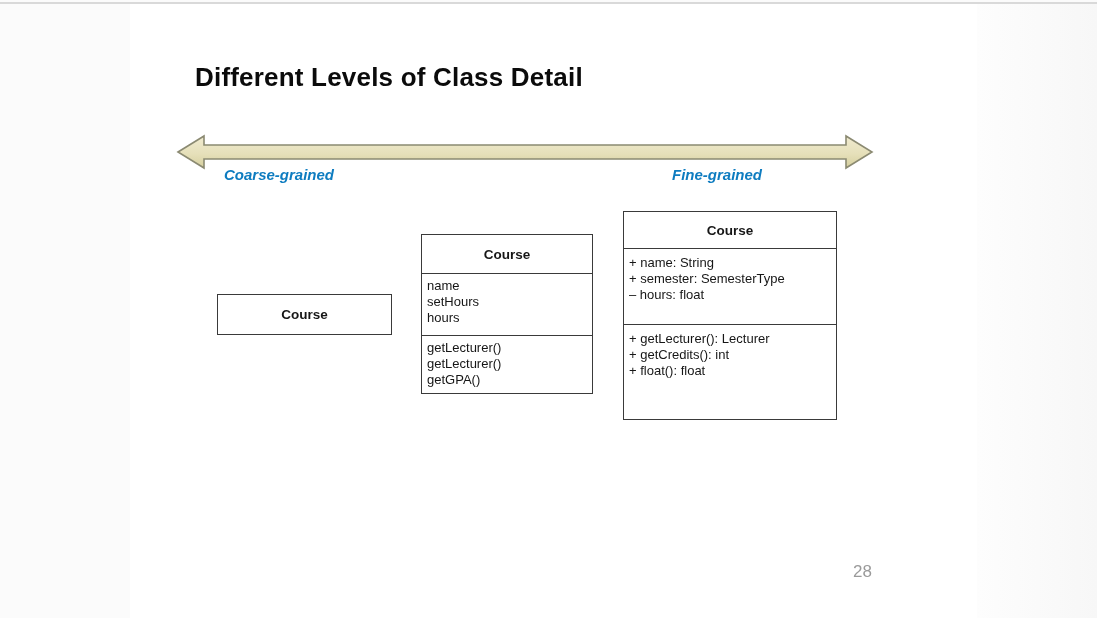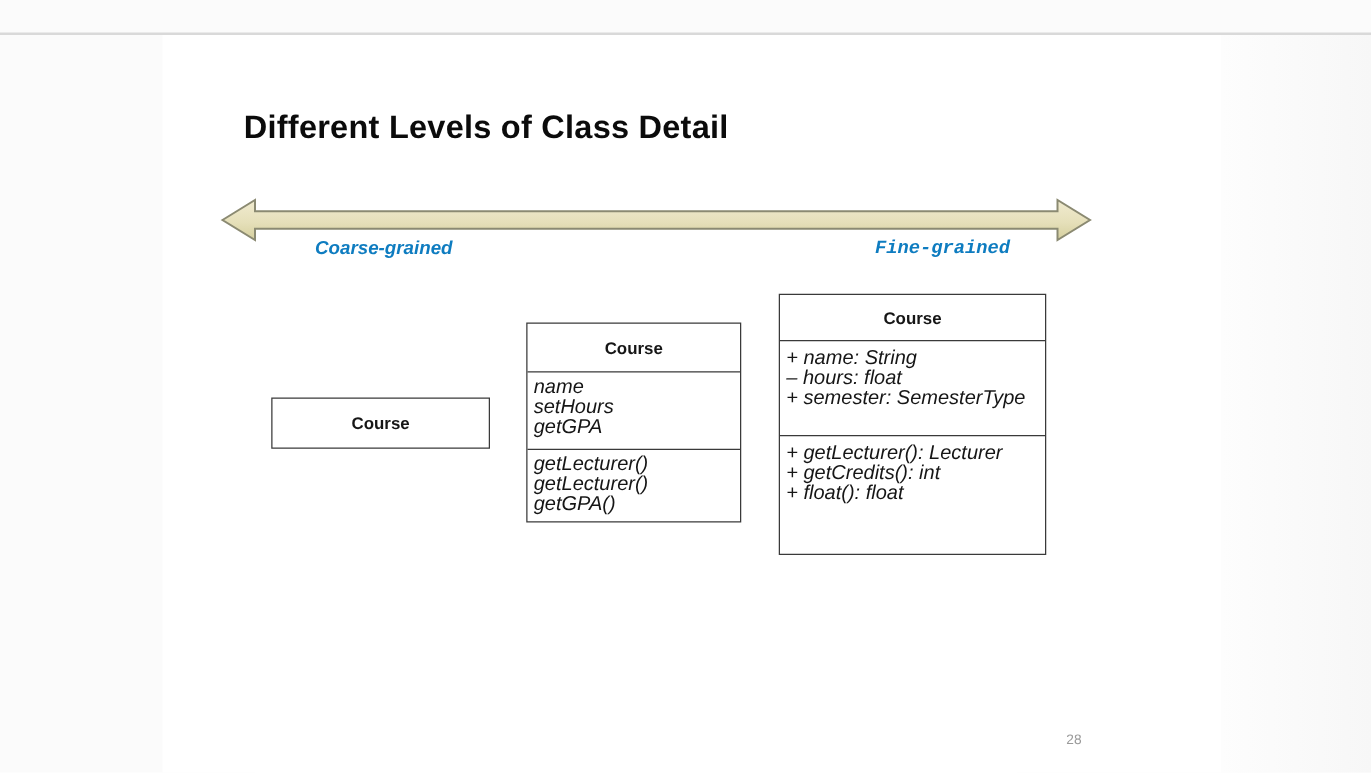--- a/index.html
+++ b/index.html
@@ -3,21 +3,21 @@
 <meta charset="utf-8">
 <style>
   * { margin: 0; padding: 0; box-sizing: border-box; }
   html, body { width: 1097px; height: 618px; }
   body {
     font-family: "Liberation Sans", sans-serif;
     background: #fbfbfb;
     position: relative;
     overflow: hidden;
   }
-  .stage { position: absolute; inset: 0; margin-top: 24px; }
+  .stage { position: absolute; inset: 0; }
   .top-line {
     position: absolute; left: 0; top: 2px; width: 100%; height: 2px;
     background: #d9d9d9;
   }
   .slide-bg {
     position: absolute; left: 130px; top: 4px; width: 847px; height: 614px;
     background: #ffffff;
   }
   .right-shade {
     position: absolute; right: 0; top: 4px; width: 120px; height: 614px;
@@ -29,59 +29,59 @@
     letter-spacing: 0.2px; white-space: nowrap;
   }
   .arrow-wrap {
     position: absolute; left: 176px; top: 133px; width: 698px; height: 38px;
   }
   .axis-label {
     position: absolute; top: 166px;
     font-size: 15px; font-weight: 700; font-style: italic;
     white-space: nowrap;
   }
-  .axis-label.coarse { left: 252px; }
-  .axis-label.fine   { left: 700px; font-family: Liberation Mono, monospace; }
+  .axis-label.coarse { left: 224px; }
+  .axis-label.fine   { left: 672px; }
 
   .uml-box {
     position: absolute; background: #ffffff;
     border: 1.6px solid #3a3a3a;
     display: flex; flex-direction: column;
     color: #161616;
   }
   .uml-header {
     display: flex; align-items: center; justify-content: center;
     font-weight: 700; font-size: 13.5px;
     border-bottom: 1.4px solid #3a3a3a;
     flex: 0 0 auto;
   }
   .uml-box.simple .uml-header { border-bottom: none; flex: 1 1 auto; }
   .uml-section {
     padding: 4px 6px 4px 5px;
-    font-size: 16px; line-height: 16px;
-    flex: 0 0 auto; white-space: nowrap; overflow: hidden; font-style: italic;
+    font-size: 13px; line-height: 16px;
+    flex: 0 0 auto; white-space: nowrap; overflow: hidden;
   }
   .uml-section + .uml-section { border-top: 1.4px solid #3a3a3a; }
   .uml-line { display: block; }
 
   #box-simple { left: 217px; top: 294px; width: 175px; height: 41px; }
 
   #box-medium { left: 421px; top: 234px; width: 172px; height: 160px; }
   #box-medium .uml-header { height: 39px; }
   #box-medium .sec-attrs   { height: 61px; }
   #box-medium .sec-methods { flex: 1 1 auto; }
 
   #box-fine { left: 623px; top: 211px; width: 214px; height: 209px; }
   #box-fine .uml-header { height: 37px; }
   #box-fine .sec-attrs   { height: 75px; padding-top: 6px; }
   #box-fine .sec-methods { flex: 1 1 auto; padding-top: 6px; }
 
   .page-number {
     position: absolute; left: 853px; top: 562px;
-    font-size: 11px; color: #9a9a9a;
+    font-size: 17px; color: #9a9a9a;
   }
 </style>
 </head>
 <body>
 
 <div class="stage">
   <div class="top-line"></div>
   <div class="slide-bg"></div>
   <div class="right-shade"></div>
 
@@ -105,35 +105,35 @@
 
   <div class="uml-box simple" id="box-simple">
     <div class="uml-header">Course</div>
   </div>
 
   <div class="uml-box" id="box-medium">
     <div class="uml-header">Course</div>
     <div class="uml-section sec-attrs">
       <span class="uml-line">name</span>
       <span class="uml-line">setHours</span>
-      <span class="uml-line">getGPA</span>
+      <span class="uml-line">hours</span>
     </div>
     <div class="uml-section sec-methods">
       <span class="uml-line">getLecturer()</span>
       <span class="uml-line">getLecturer()</span>
       <span class="uml-line">getGPA()</span>
     </div>
   </div>
 
   <div class="uml-box" id="box-fine">
     <div class="uml-header">Course</div>
     <div class="uml-section sec-attrs">
       <span class="uml-line">+ name: String</span>
+      <span class="uml-line">+ semester: SemesterType</span>
       <span class="uml-line">– hours: float</span>
-      <span class="uml-line">+ semester: SemesterType</span>
     </div>
     <div class="uml-section sec-methods">
       <span class="uml-line">+ getLecturer(): Lecturer</span>
       <span class="uml-line">+ getCredits(): int</span>
       <span class="uml-line">+ float(): float</span>
     </div>
   </div>
 
   <div class="page-number">28</div>
 </div>

